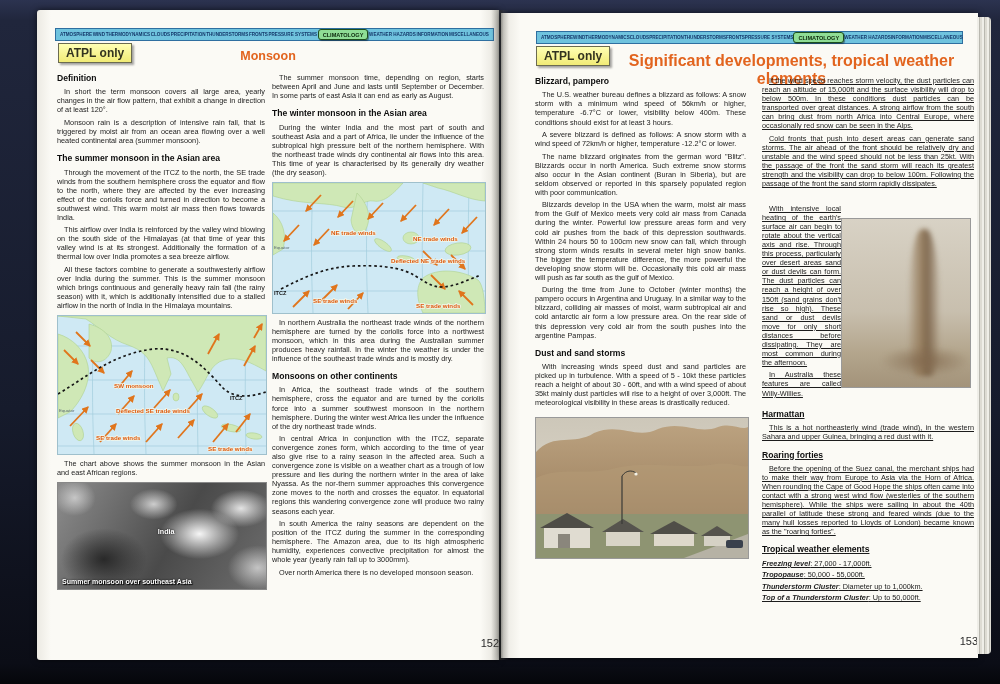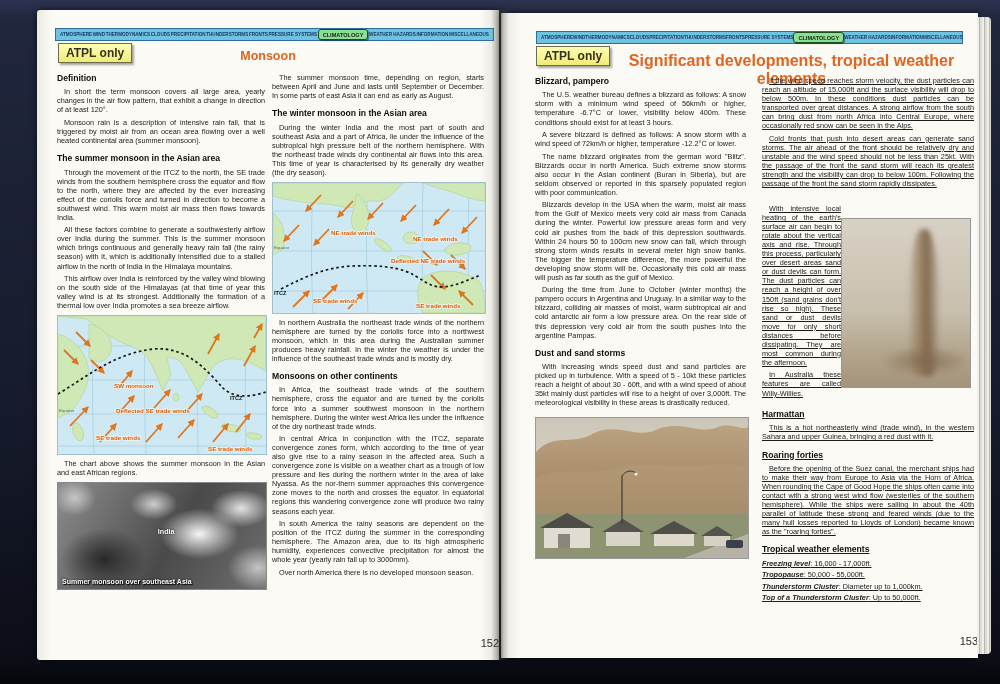--- a/index.html
+++ b/index.html
@@ -101,22 +101,22 @@
     </div>
   <div class="badge">ATPL only</div>
   <div class="page-title">Monsoon</div>
 
   <div class="col" id="lp-col1">
     <h3 class="first">Definition</h3>
     <p>In short the term monsoon covers all large area, yearly changes in the air flow pattern, that exhibit a change in direction of at least 120°.</p>
     <p>Monsoon rain is a description of intensive rain fall, that is triggered by moist air from an ocean area flowing over a well heated continental area (summer monsoon).</p>
     <h3>The summer monsoon in the Asian area</h3>
     <p>Through the movement of the ITCZ to the north, the SE trade winds from the southern hemisphere cross the equator and flow to the north, where they are affected by the ever increasing effect of the coriolis force and turned in direction to become a southwest wind. This warm moist air mass then flows towards India.</p>
+    <p>This airflow over India is reinforced by the valley wind blowing on the south side of the Himalayas (at that time of year this valley wind is at its strongest. Additionally the formation of a thermal low over India promotes a sea breeze airflow.</p>
     <p>All these factors combine to generate a southwesterly airflow over India during the summer. This is the summer monsoon which brings continuous and generally heavy rain fall (the rainy season) with it, which is additionally intensified due to a stalled airflow in the north of India in the Himalaya mountains.</p>
-    <p>This airflow over India is reinforced by the valley wind blowing on the south side of the Himalayas (at that time of year this valley wind is at its strongest. Additionally the formation of a thermal low over India promotes a sea breeze airflow.</p>
 
     <svg class="map" width="208" height="138" viewBox="0 0 208 138">
       <g>
         <path class="grid" d="M0,30 H208 M0,64 H208 M0,98 H208 M0,130 H208"></path>
         <path class="grid" d="M36,0 C34,46 34,92 36,138 M88,0 C86,46 86,92 88,138 M140,0 C139,46 139,92 140,138 M188,0 C187,46 187,92 188,138"></path>
       </g>
       <g>
         <path class="land" d="M0,0 H208 V55 C192,46 180,40 166,44 C152,48 150,62 140,76 L131,60 C124,46 119,40 109,42 L113,58 L105,75 L96,54 C90,40 84,34 70,29 C54,24 42,12 28,3 Z"></path>
         <path class="land" d="M0,18 C14,22 27,34 30,50 C33,68 22,86 12,96 L0,102 Z"></path>
         <path class="land" d="M31,8 C46,12 56,22 53,35 C49,46 38,49 31,42 Z"></path>
@@ -308,21 +308,21 @@
         <div class="devil-col"></div>
         <div class="devil-base"></div>
       </div>
     </div>
 
     <h3>Harmattan</h3>
     <p>This is a hot northeasterly wind (trade wind), in the western Sahara and upper Guinea, bringing a red dust with it.</p>
     <h3>Roaring forties</h3>
     <p>Before the opening of the Suez canal, the merchant ships had to make their way from Europe to Asia via the Horn of Africa. When rounding the Cape of Good Hope the ships often came into contact with a strong west wind flow (westerlies of the southern hemisphere). While the ships were sailing in about the 40th parallel of latitude these strong and feared winds (due to the many hull losses reported to Lloyds of London) became known as the "roaring forties".</p>
     <h3>Tropical weather elements</h3>
-    <div class="trop-row"><span class="trop-term">Freezing level</span><span class="trop-val">: 16,000 - 17,000ft.</span></div>
+    <div class="trop-row"><span class="trop-term">Freezing level</span><span class="trop-val">: 27,000 - 17,000ft.</span></div>
     <div class="trop-row"><span class="trop-term">Tropopause</span><span class="trop-val">: 50,000 - 55,000ft.</span></div>
     <div class="trop-row"><span class="trop-term">Thunderstorm Cluster</span><span class="trop-val">: Diameter up to 1,000km.</span></div>
     <div class="trop-row"><span class="trop-term">Top of a Thunderstorm Cluster</span><span class="trop-val">: Up to 50,000ft.</span></div>
   </div>
 
   <div class="pagenum">153</div>
 </div>
 
 <div class="stack"></div>
 <div class="spine"></div>

